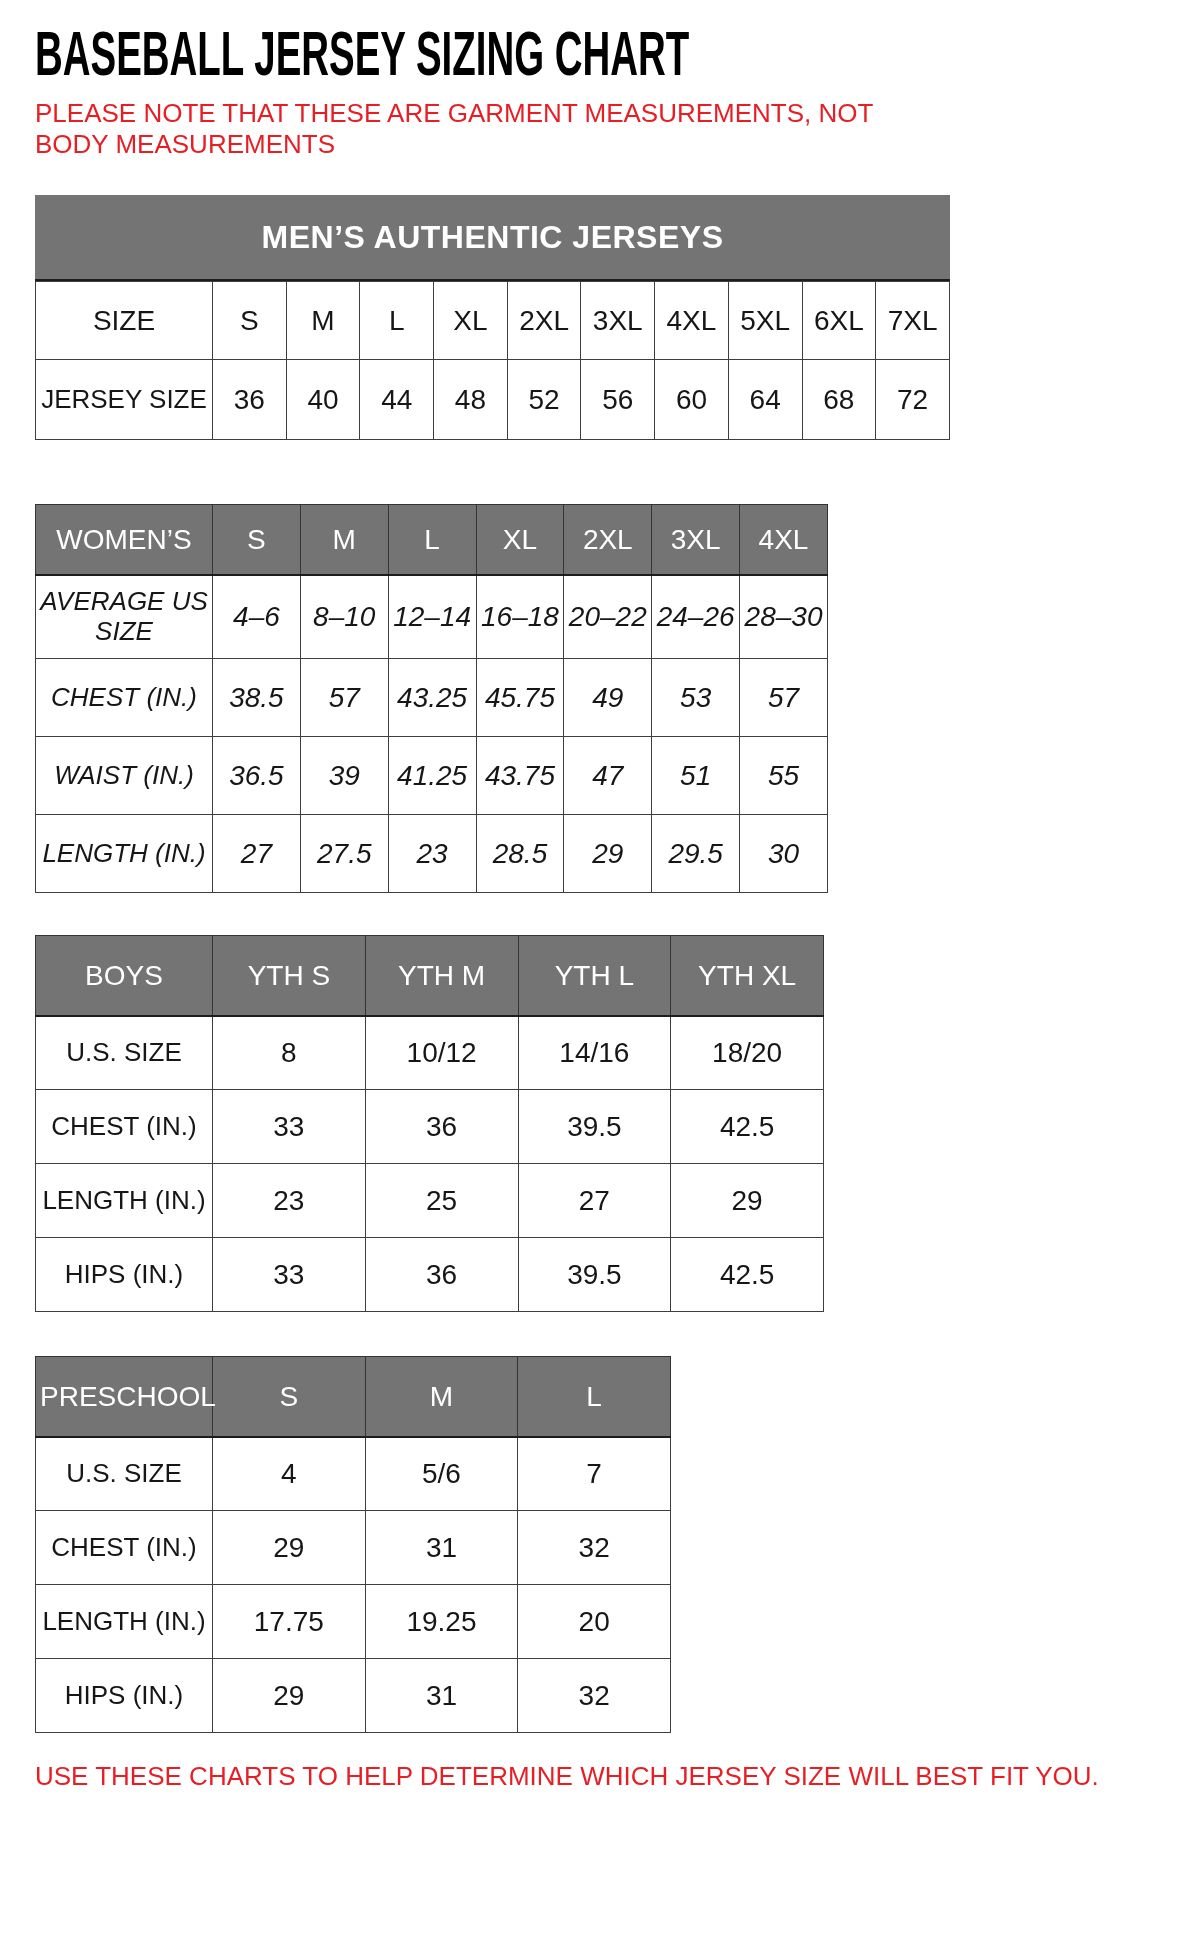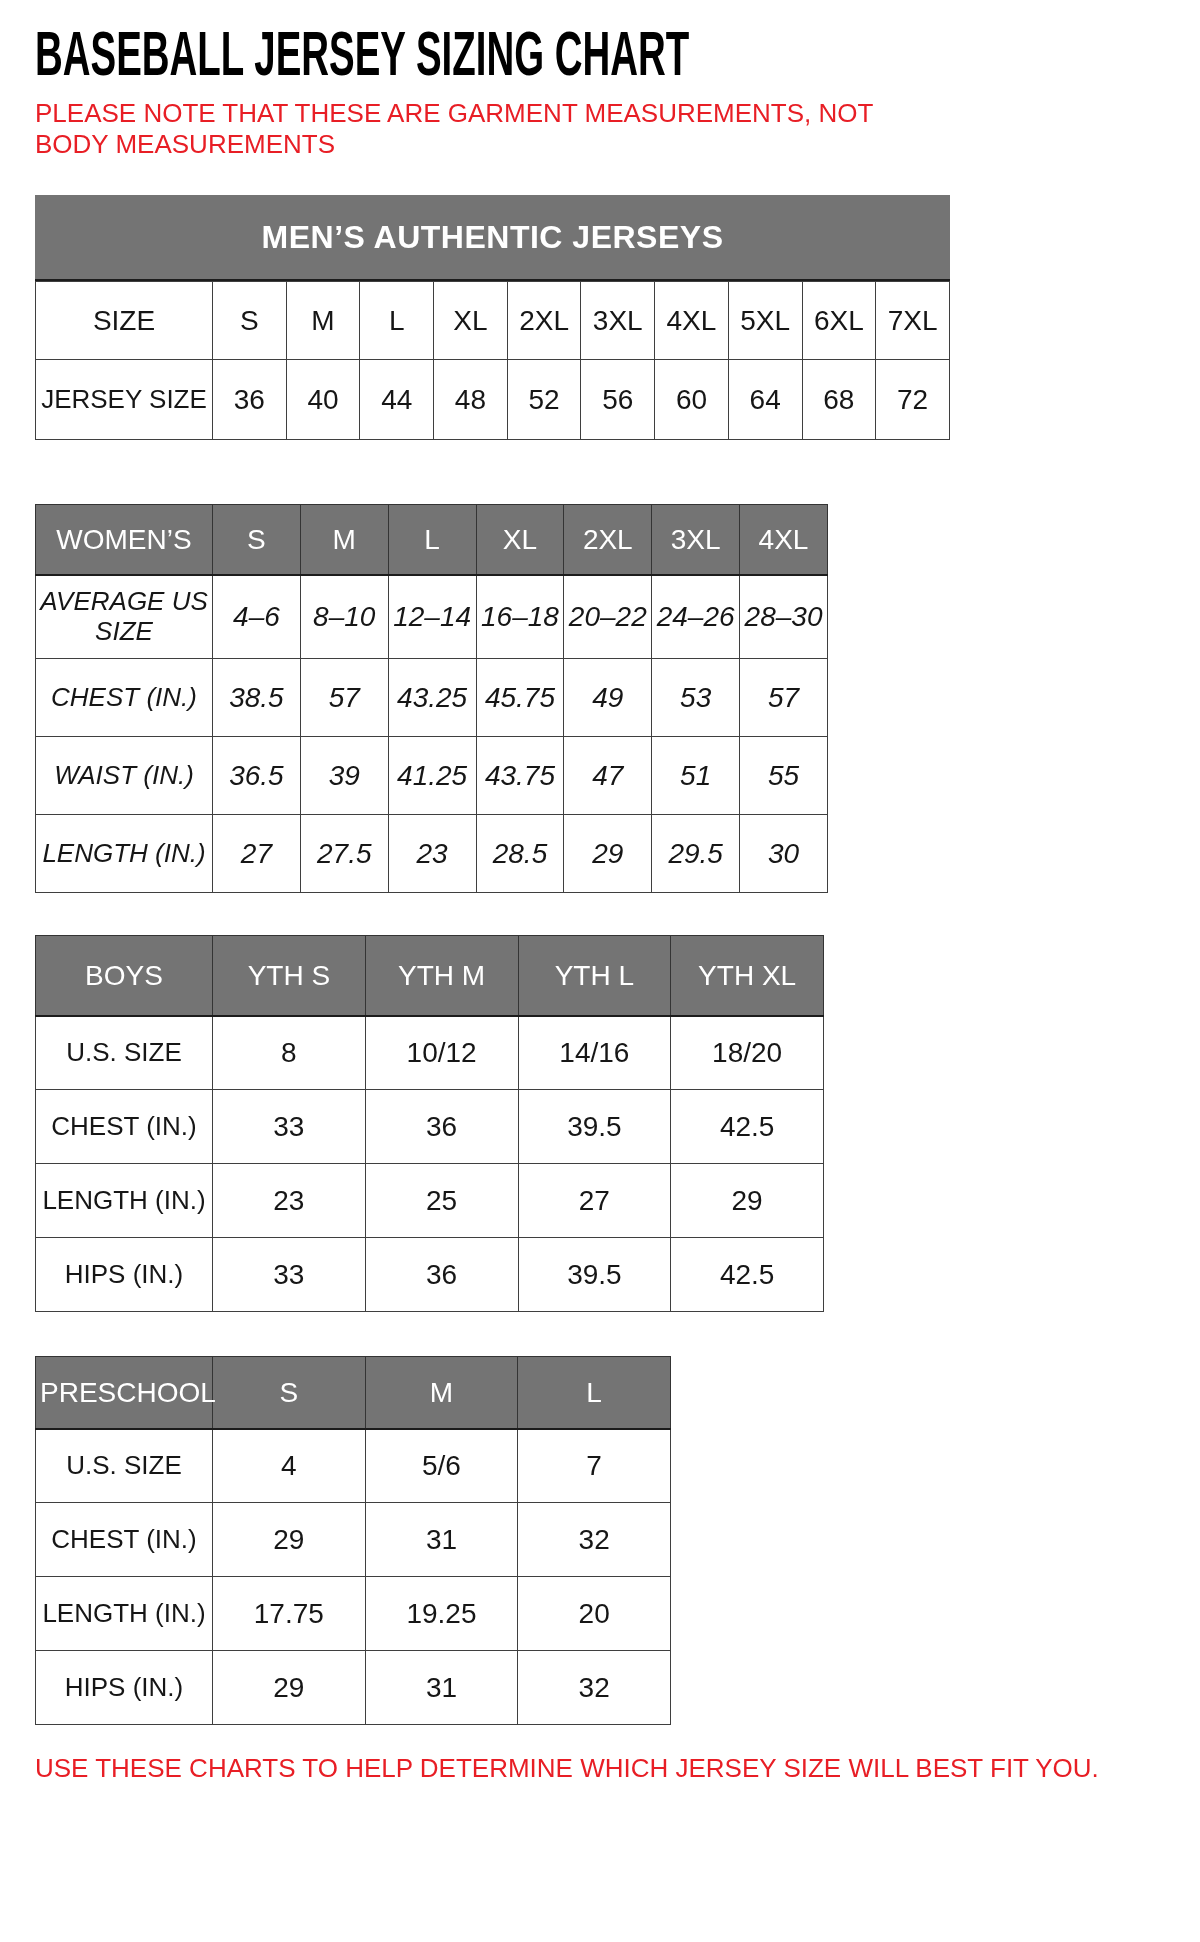--- a/index.html
+++ b/index.html
@@ -93,21 +93,21 @@
   #tbl-womens tbody tr{height:78px;font-style:italic;}
   #tbl-womens tbody tr:first-child{height:84px;}
 
   #tbl-boys table{width:789px;}
   #tbl-boys col.col-label{width:177px;}
   #tbl-boys tr.hdr{height:80px;}
   #tbl-boys tbody tr{height:74px;}
 
   #tbl-preschool table{width:636px;}
   #tbl-preschool col.col-label{width:177px;}
-  #tbl-preschool tr.hdr{height:72px;}
+  #tbl-preschool tr.hdr{height:80px;}
   #tbl-preschool tbody tr{height:74px;}
 
   .footer{
     margin:28px 0 0 0;
     font-size:26px;
     color:var(--accent-red);
     white-space:nowrap;
   }
 </style>
 </head>

